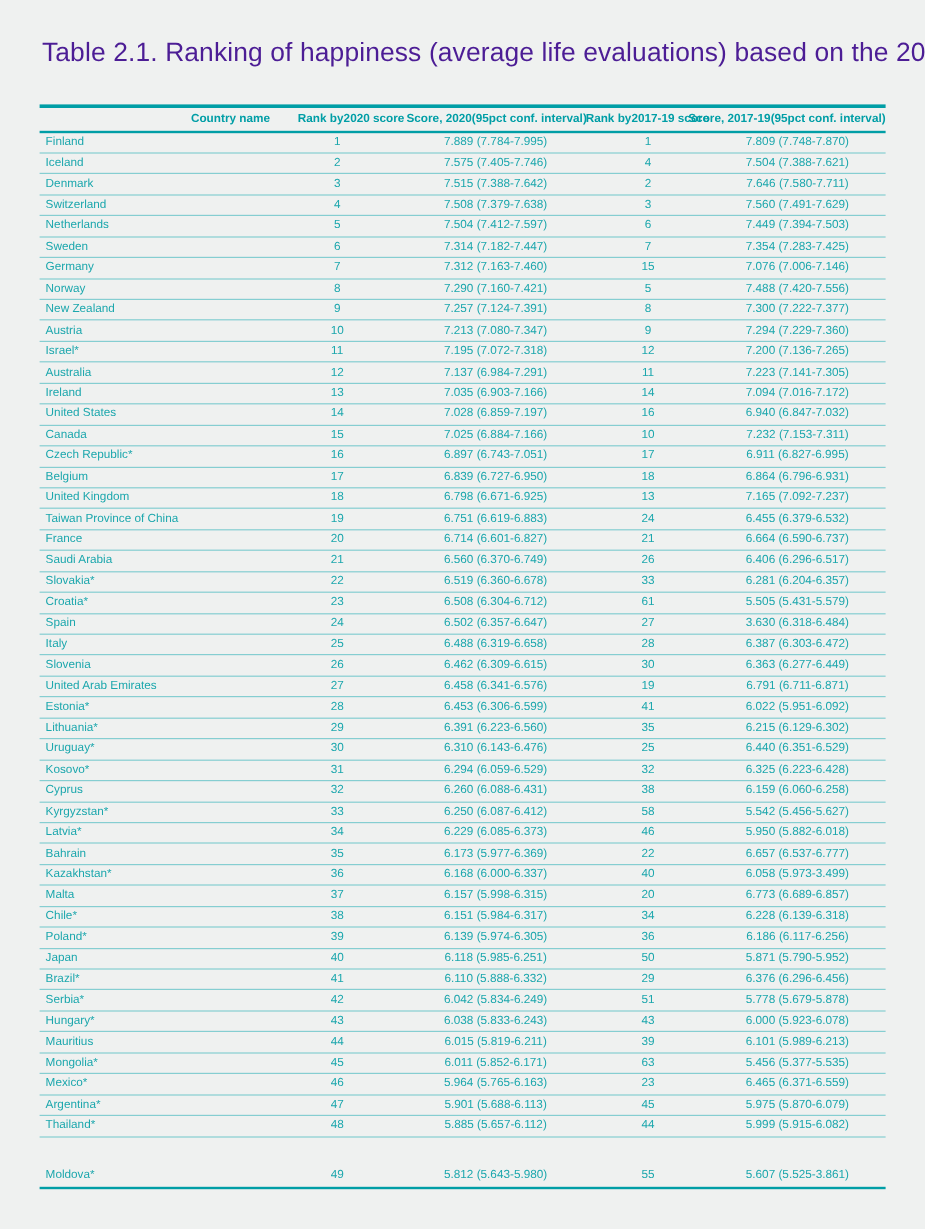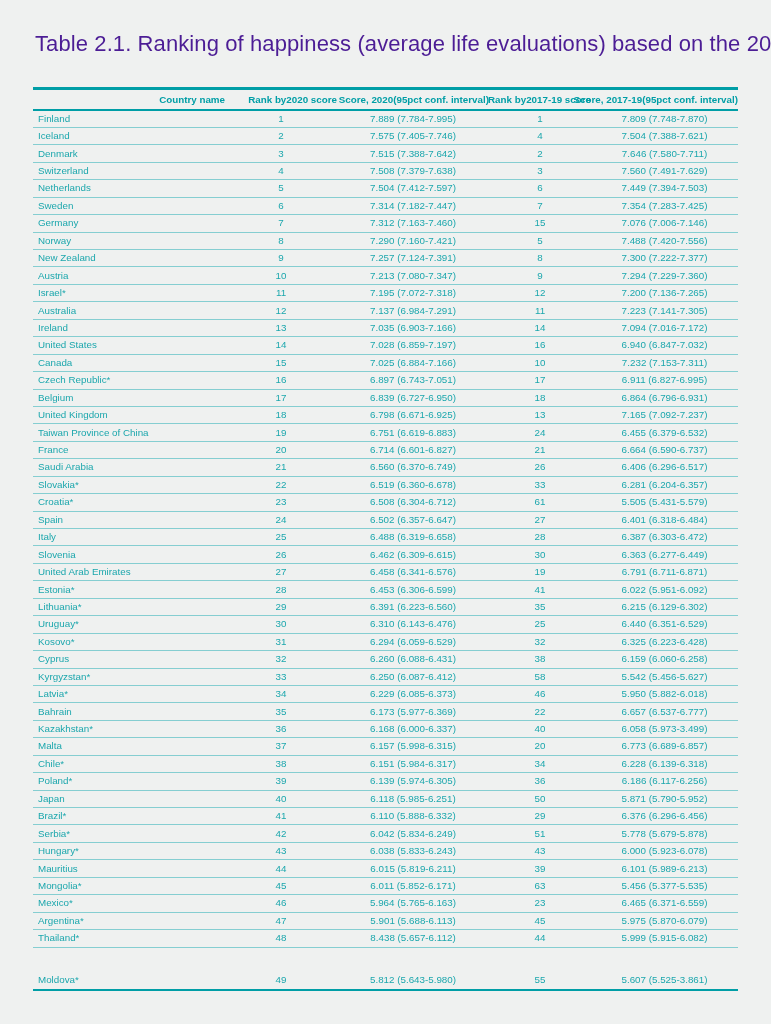--- a/index.html
+++ b/index.html
@@ -279,21 +279,21 @@
           <div class="cell col-rank">23</div>
           <div class="cell col-score">6.508 (6.304-6.712)</div>
           <div class="cell col-rank">61</div>
           <div class="cell col-score">5.505 (5.431-5.579)</div>
         </div>
         <div class="trow">
           <div class="cell col-country">Spain</div>
           <div class="cell col-rank">24</div>
           <div class="cell col-score">6.502 (6.357-6.647)</div>
           <div class="cell col-rank">27</div>
-          <div class="cell col-score">6.401 (6.318-6.484)</div>
+          <div class="cell col-score">3.630 (6.318-6.484)</div>
         </div>
         <div class="trow">
           <div class="cell col-country">Italy</div>
           <div class="cell col-rank">25</div>
           <div class="cell col-score">6.488 (6.319-6.658)</div>
           <div class="cell col-rank">28</div>
           <div class="cell col-score">6.387 (6.303-6.472)</div>
         </div>
         <div class="trow">
           <div class="cell col-country">Slovenia</div>
@@ -445,21 +445,21 @@
         <div class="trow">
           <div class="cell col-country">Argentina*</div>
           <div class="cell col-rank">47</div>
           <div class="cell col-score">5.901 (5.688-6.113)</div>
           <div class="cell col-rank">45</div>
           <div class="cell col-score">5.975 (5.870-6.079)</div>
         </div>
         <div class="trow">
           <div class="cell col-country">Thailand*</div>
           <div class="cell col-rank">48</div>
-          <div class="cell col-score">8.438 (5.657-6.112)</div>
+          <div class="cell col-score">5.885 (5.657-6.112)</div>
           <div class="cell col-rank">44</div>
           <div class="cell col-score">5.999 (5.915-6.082)</div>
         </div>
         <div class="trow">
           <div class="cell col-country">Moldova*</div>
           <div class="cell col-rank">49</div>
           <div class="cell col-score">5.812 (5.643-5.980)</div>
           <div class="cell col-rank">55</div>
           <div class="cell col-score">5.607 (5.525-3.861)</div>
         </div>

